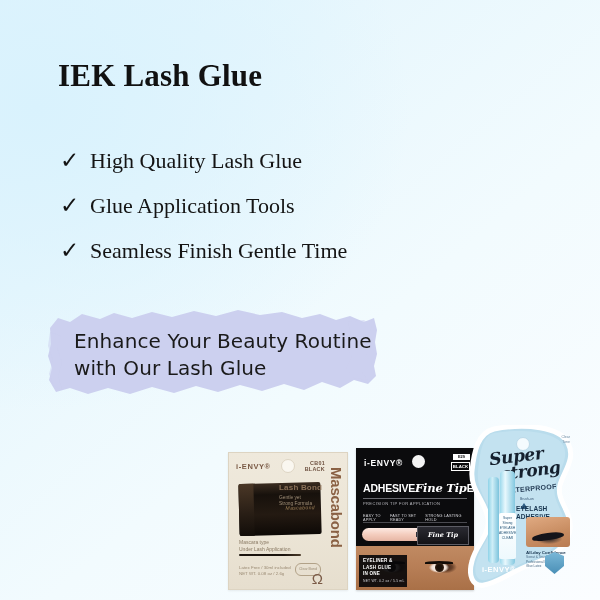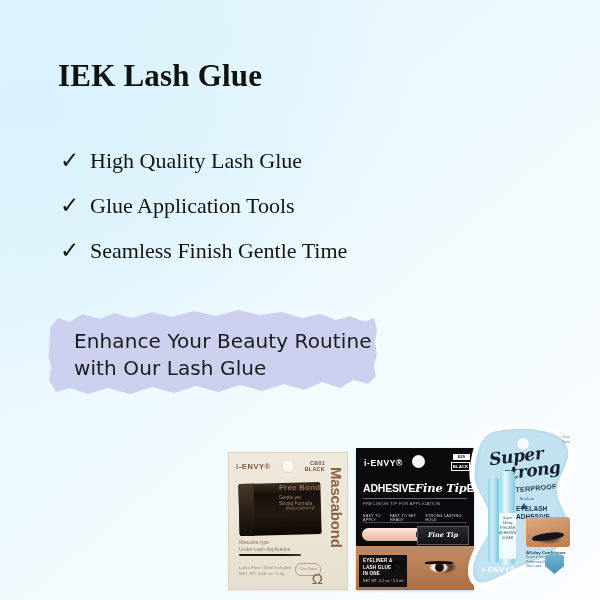--- a/index.html
+++ b/index.html
@@ -670,21 +670,21 @@
       <div class="p1-hole"></div>
       <div class="p1-code">
         <div>CB01</div>
         <div>BLACK</div>
       </div>
       <div class="p1-side">Mascabond</div>
       <div class="p1-tube">
         <div class="p1-tube-cap"></div>
         <div class="p1-tube-label">Mascabond</div>
       </div>
-      <div class="p1-title">Free Bond</div>
+      <div class="p1-title">Lash Bond</div>
       <div class="p1-sub" style="white-space:pre-line">Gentle yet
 Strong Formula</div>
       <div class="p1-desc" style="white-space:pre-line">Mascara type
 Under Lash Application</div>
       <div class="p1-wand"></div>
       <div class="p1-foot">
         <div>Latex Free  /  30ml included</div>
         <div>NET WT. 0.08 oz / 2.6g</div>
       </div>
       <div class="p1-seal">Clear Bond</div>

